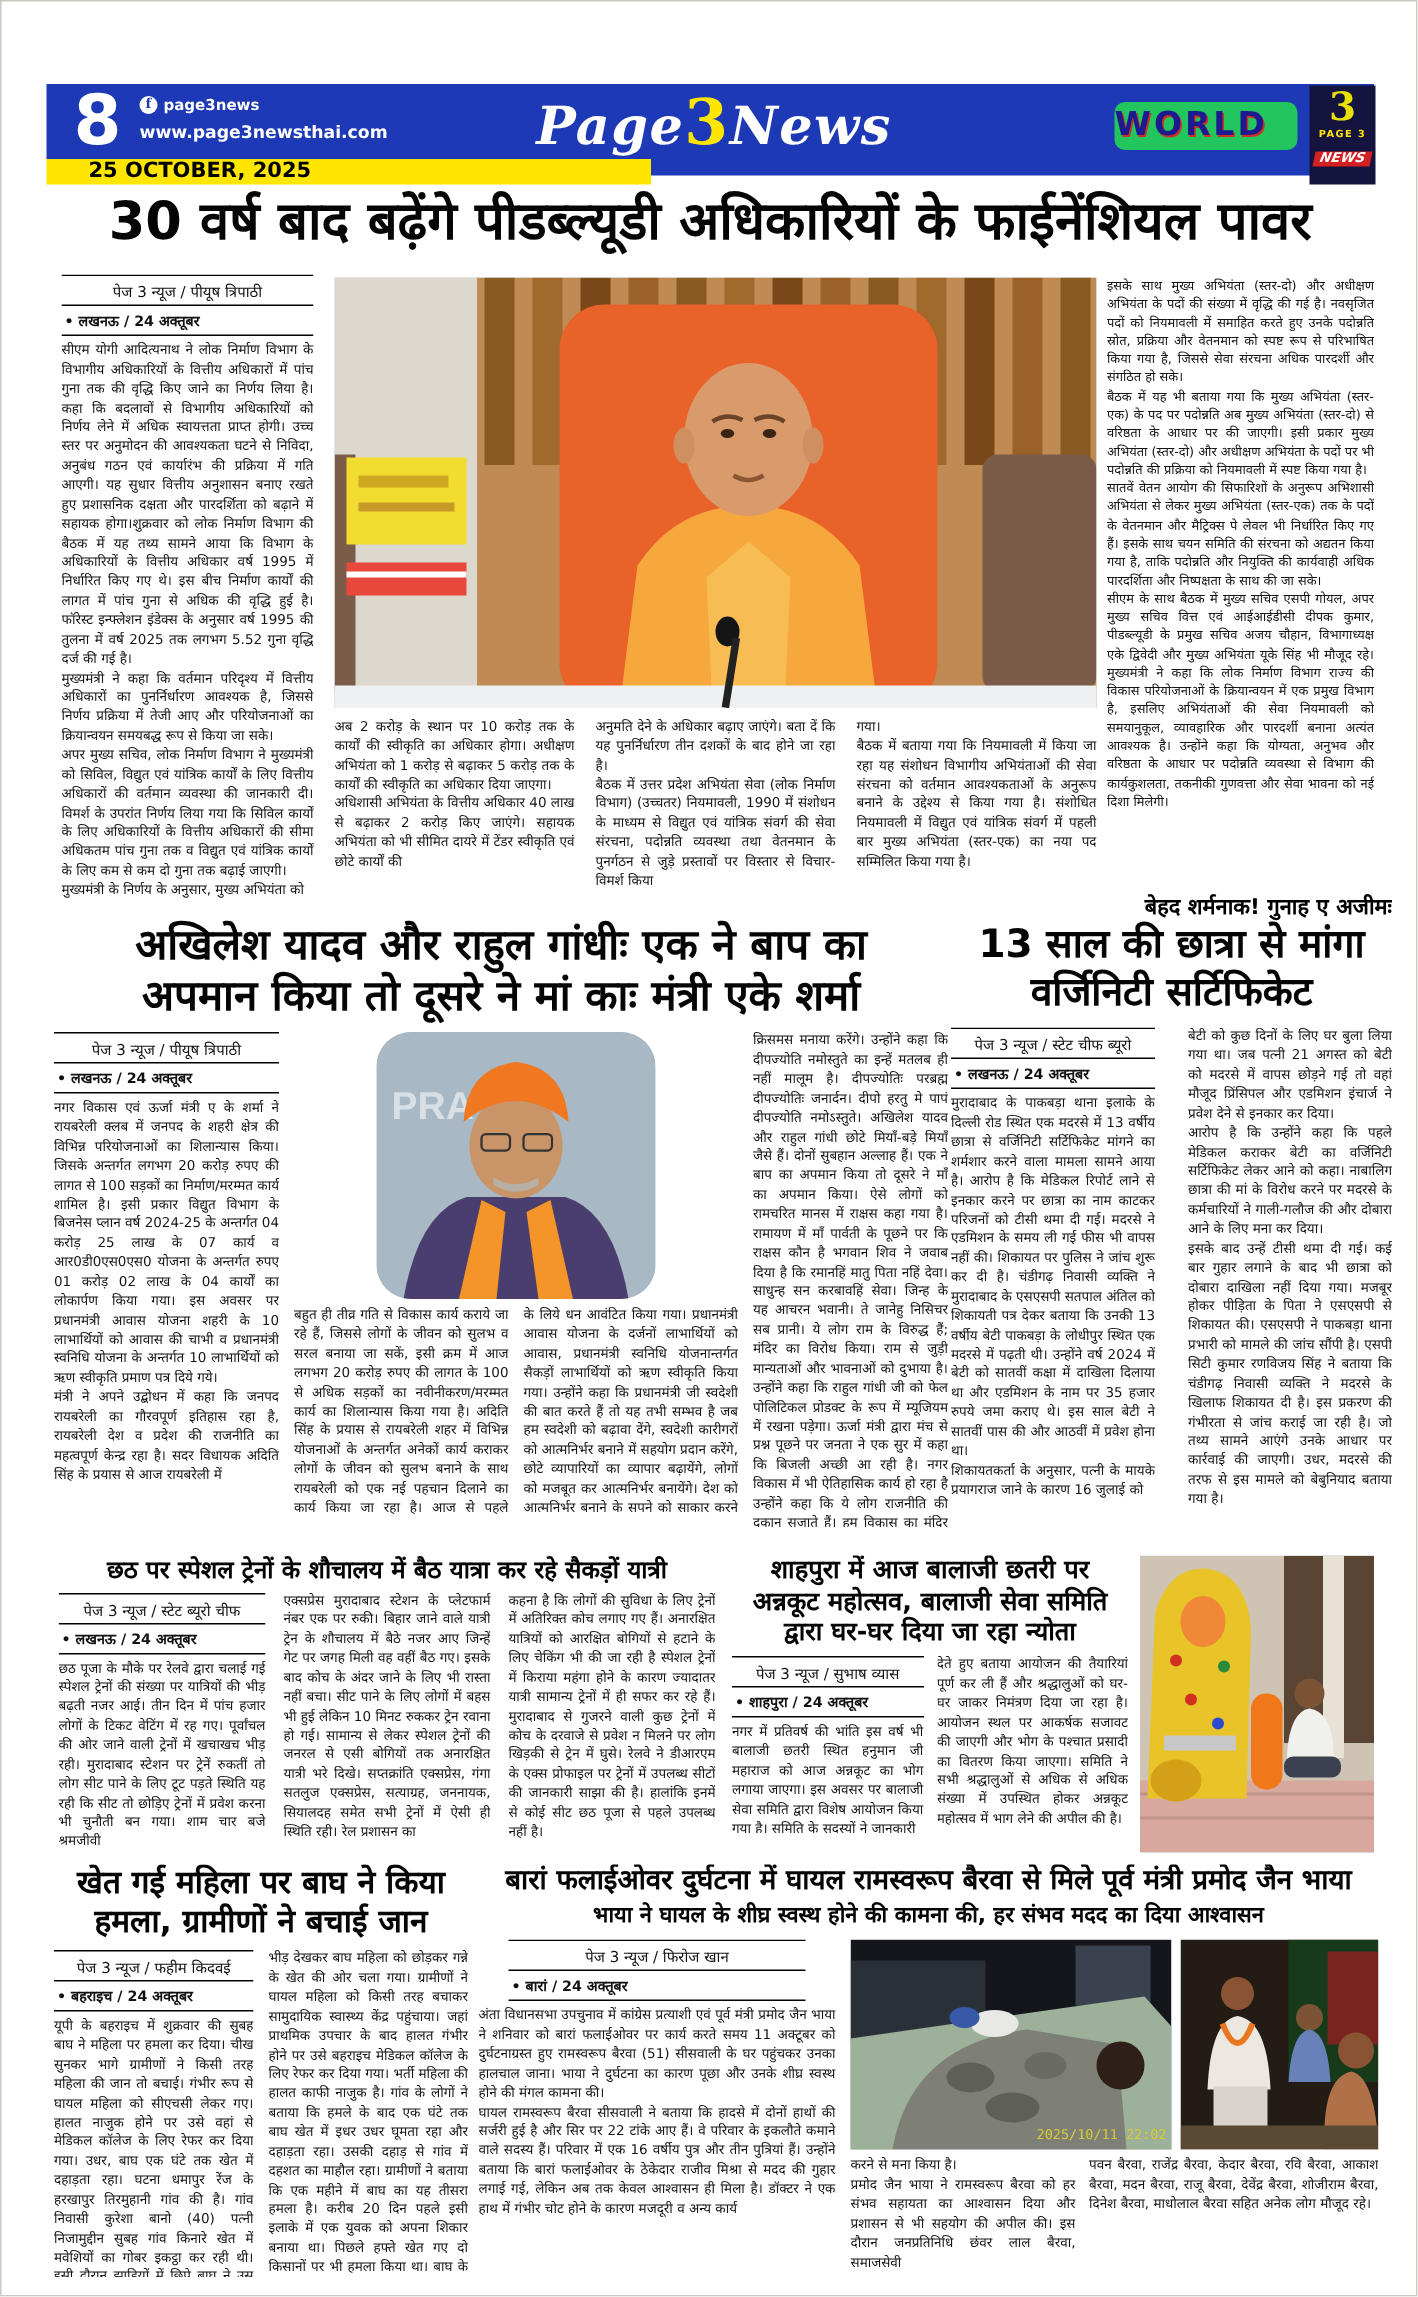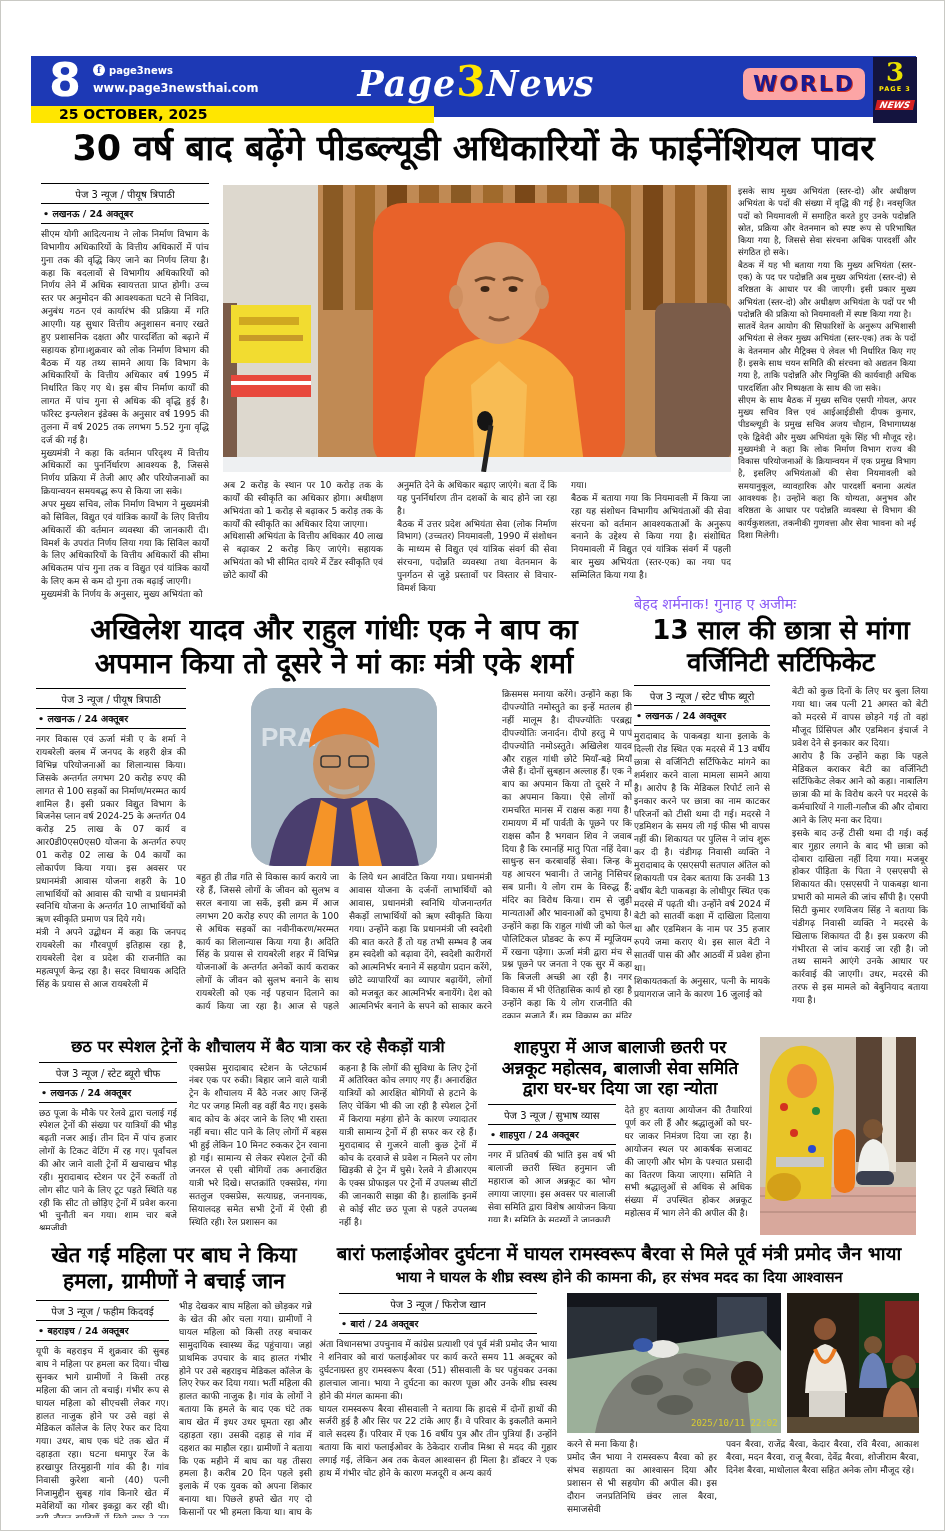--- a/index.html
+++ b/index.html
@@ -9,32 +9,32 @@
   
   .band{background:#1d39b5;}
   .pageno{font-size:46px;font-weight:bold;color:#fff;line-height:1;}
   .fbrow{display:flex;align-items:center;gap:4px;color:#fff;font-size:10px;font-weight:bold;}
   .fbicon{width:12px;height:12px;border-radius:50%;background:#fff;color:#1d39b5;font-weight:bold;
           font-size:9px;line-height:12px;text-align:center;font-family:"DejaVu Serif",serif;}
   .url{color:#fff;font-size:11.5px;font-weight:bold;}
   .masthead{font-family:"DejaVu Serif",serif;font-weight:bold;font-style:italic;color:#fff;
             font-size:35px;text-align:center;letter-spacing:1px;}
   .masthead .y3{color:#ffe600;font-size:42px;font-style:normal;}
-  .worldbox{background:#fca5a5;border-radius:7px;color:#1b1b8f;font-weight:bold;font-size:22px;
-            letter-spacing:2px;text-align:center;line-height:32px;text-shadow:1px 1px 0 #d03020;}
+  .worldbox{background:#22c55e;border-radius:7px;color:#1b1b8f;font-weight:bold;font-size:22px;
+            letter-spacing:2px;line-height:32px;text-shadow:1px 1px 0 #d03020;}
   .datebox{background:#ffe600;color:#000;font-weight:bold;font-size:14px;line-height:17px;padding-left:14px;}
   .bluestrip{background:#1d39b5;}
   .logobox{background:#14143f;text-align:center;padding-top:2px;}
   .logo3{color:#e8e000;font-size:26px;font-weight:bold;line-height:26px;font-family:"DejaVu Serif",serif;}
   .logopage3{color:#ffe600;font-size:6.5px;font-weight:bold;letter-spacing:1px;}
   .logonews{display:inline-block;background:#d42020;color:#fff;font-style:italic;font-weight:bold;
             font-size:9px;padding:0 4px;transform:skewX(-12deg);margin-top:2px;}
   
   .hl{font-weight:bold;color:#050505;text-align:center;white-space:pre-line;line-height:1.22;}
-  .kicker{color:#8b5cf6;font-weight:normal;font-size:14.5px;text-align:left;}
+  .kicker{color:#000000;font-weight:bold;font-size:14.5px;text-align:right;}
   .bybox{border-top:1.2px solid #000;}
   .byname{font-weight:normal;font-size:10px;text-align:center;padding:3px 0 2px;border-bottom:1.2px solid #000;}
   .dl{font-weight:bold;font-size:9.5px;padding:3px 0 3px 2px;border-bottom:1.2px solid #000;margin-bottom:4px;}
   .dl::before{content:"\2022  ";}
   .bt{font-size:9px;line-height:1.43;text-align:justify;white-space:pre-line;color:#141414;}
   .col{overflow:hidden;}
   .row{display:flex;}
   .photo{overflow:hidden;background:#ccc;}
   .photo svg{display:block;width:100%;height:100%;}
   .ohide{overflow:hidden;}

